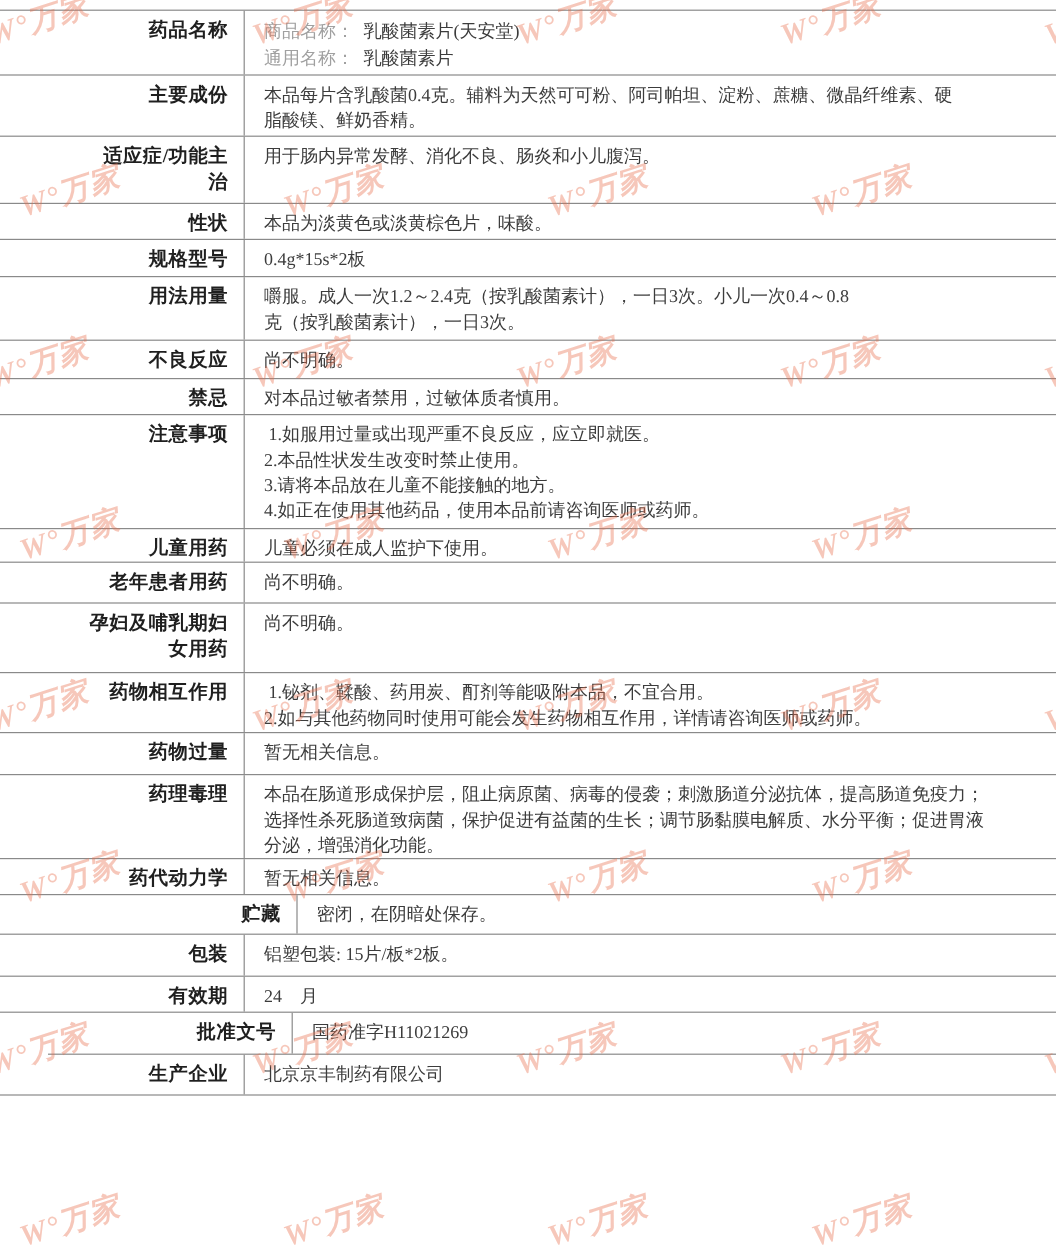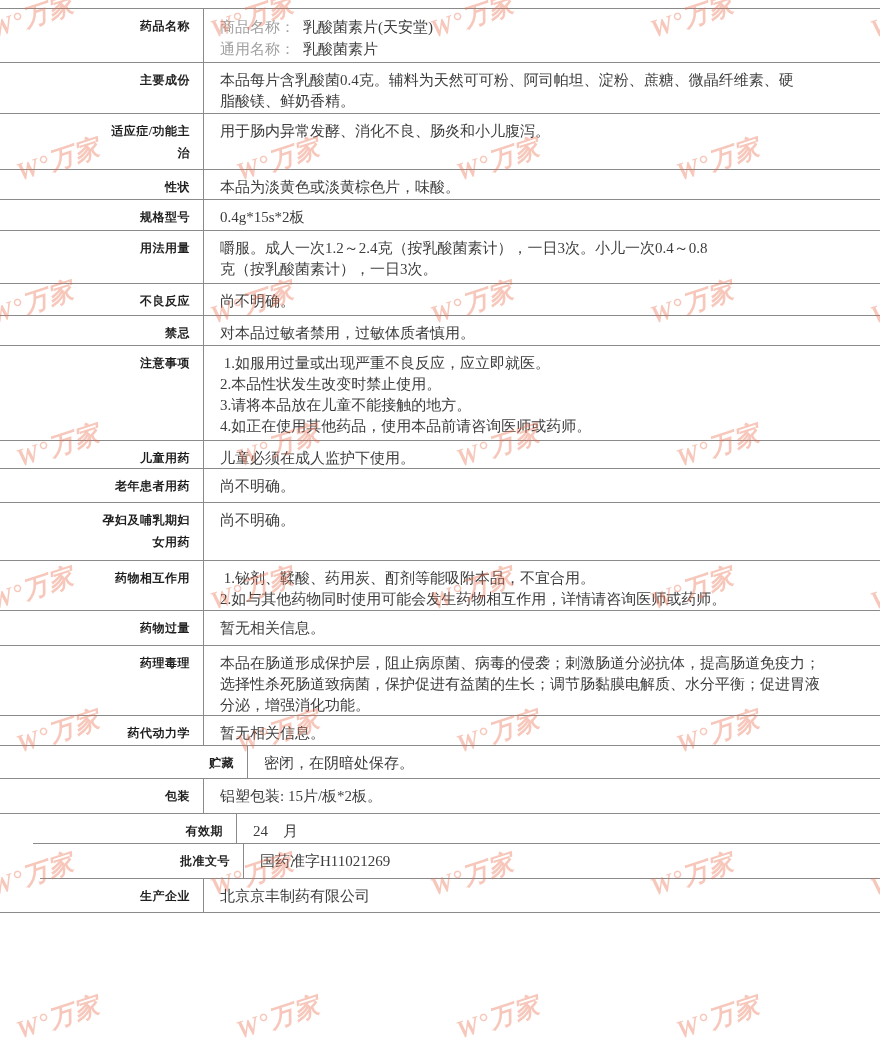--- a/index.html
+++ b/index.html
@@ -10,21 +10,21 @@
   .drug-table{
     position:absolute;left:0;top:8px;width:880px;
     border-top:1px solid #8a8a8a;
   }
   .row{
     display:flex;box-sizing:border-box;border-bottom:1px solid #8a8a8a;
   }
   .cell-label{
     width:204px;box-sizing:border-box;border-right:1px solid #8a8a8a;
     text-align:right;padding:6px 13px 0 40px;
-    font-weight:bold;font-size:12px;letter-spacing:0.5px;color:#1f1f1f;
+    font-weight:bold;font-size:16px;letter-spacing:0.5px;color:#1f1f1f;
     line-height:22px;white-space:pre-wrap;
   }
   .cell-value{
     flex:1;box-sizing:border-box;padding:7px 14px 0 16px;
     font-size:15px;color:#3c3c3c;line-height:21px;white-space:pre-wrap;
   }
   .named-line{line-height:22px;}
   .prefix{color:#a0a0a0;padding-right:8px;}
   .wm-layer{position:absolute;left:0;top:0;width:880px;height:1040px;pointer-events:none;}
   .wm{
@@ -113,21 +113,21 @@
         <div class="cell-value">暂无相关信息。</div>
       </div>
       <div class="row" style="height: 33px; padding-left: 44px;">
         <div class="cell-label">贮藏</div>
         <div class="cell-value">密闭，在阴暗处保存。</div>
       </div>
       <div class="row" style="height: 35px;">
         <div class="cell-label">包装</div>
         <div class="cell-value">铝塑包装: 15片/板*2板。</div>
       </div>
-      <div class="row" style="height: 30px; margin-left: 33px;">
+      <div class="row" style="height: 30px;">
         <div class="cell-label">有效期</div>
         <div class="cell-value">24    月</div>
       </div>
       <div class="row" style="height: 35px; margin-left: 40px;">
         <div class="cell-label">批准文号</div>
         <div class="cell-value">国药准字H11021269</div>
       </div>
       <div class="row" style="height: 34px;">
         <div class="cell-label">生产企业</div>
         <div class="cell-value">北京京丰制药有限公司</div>

